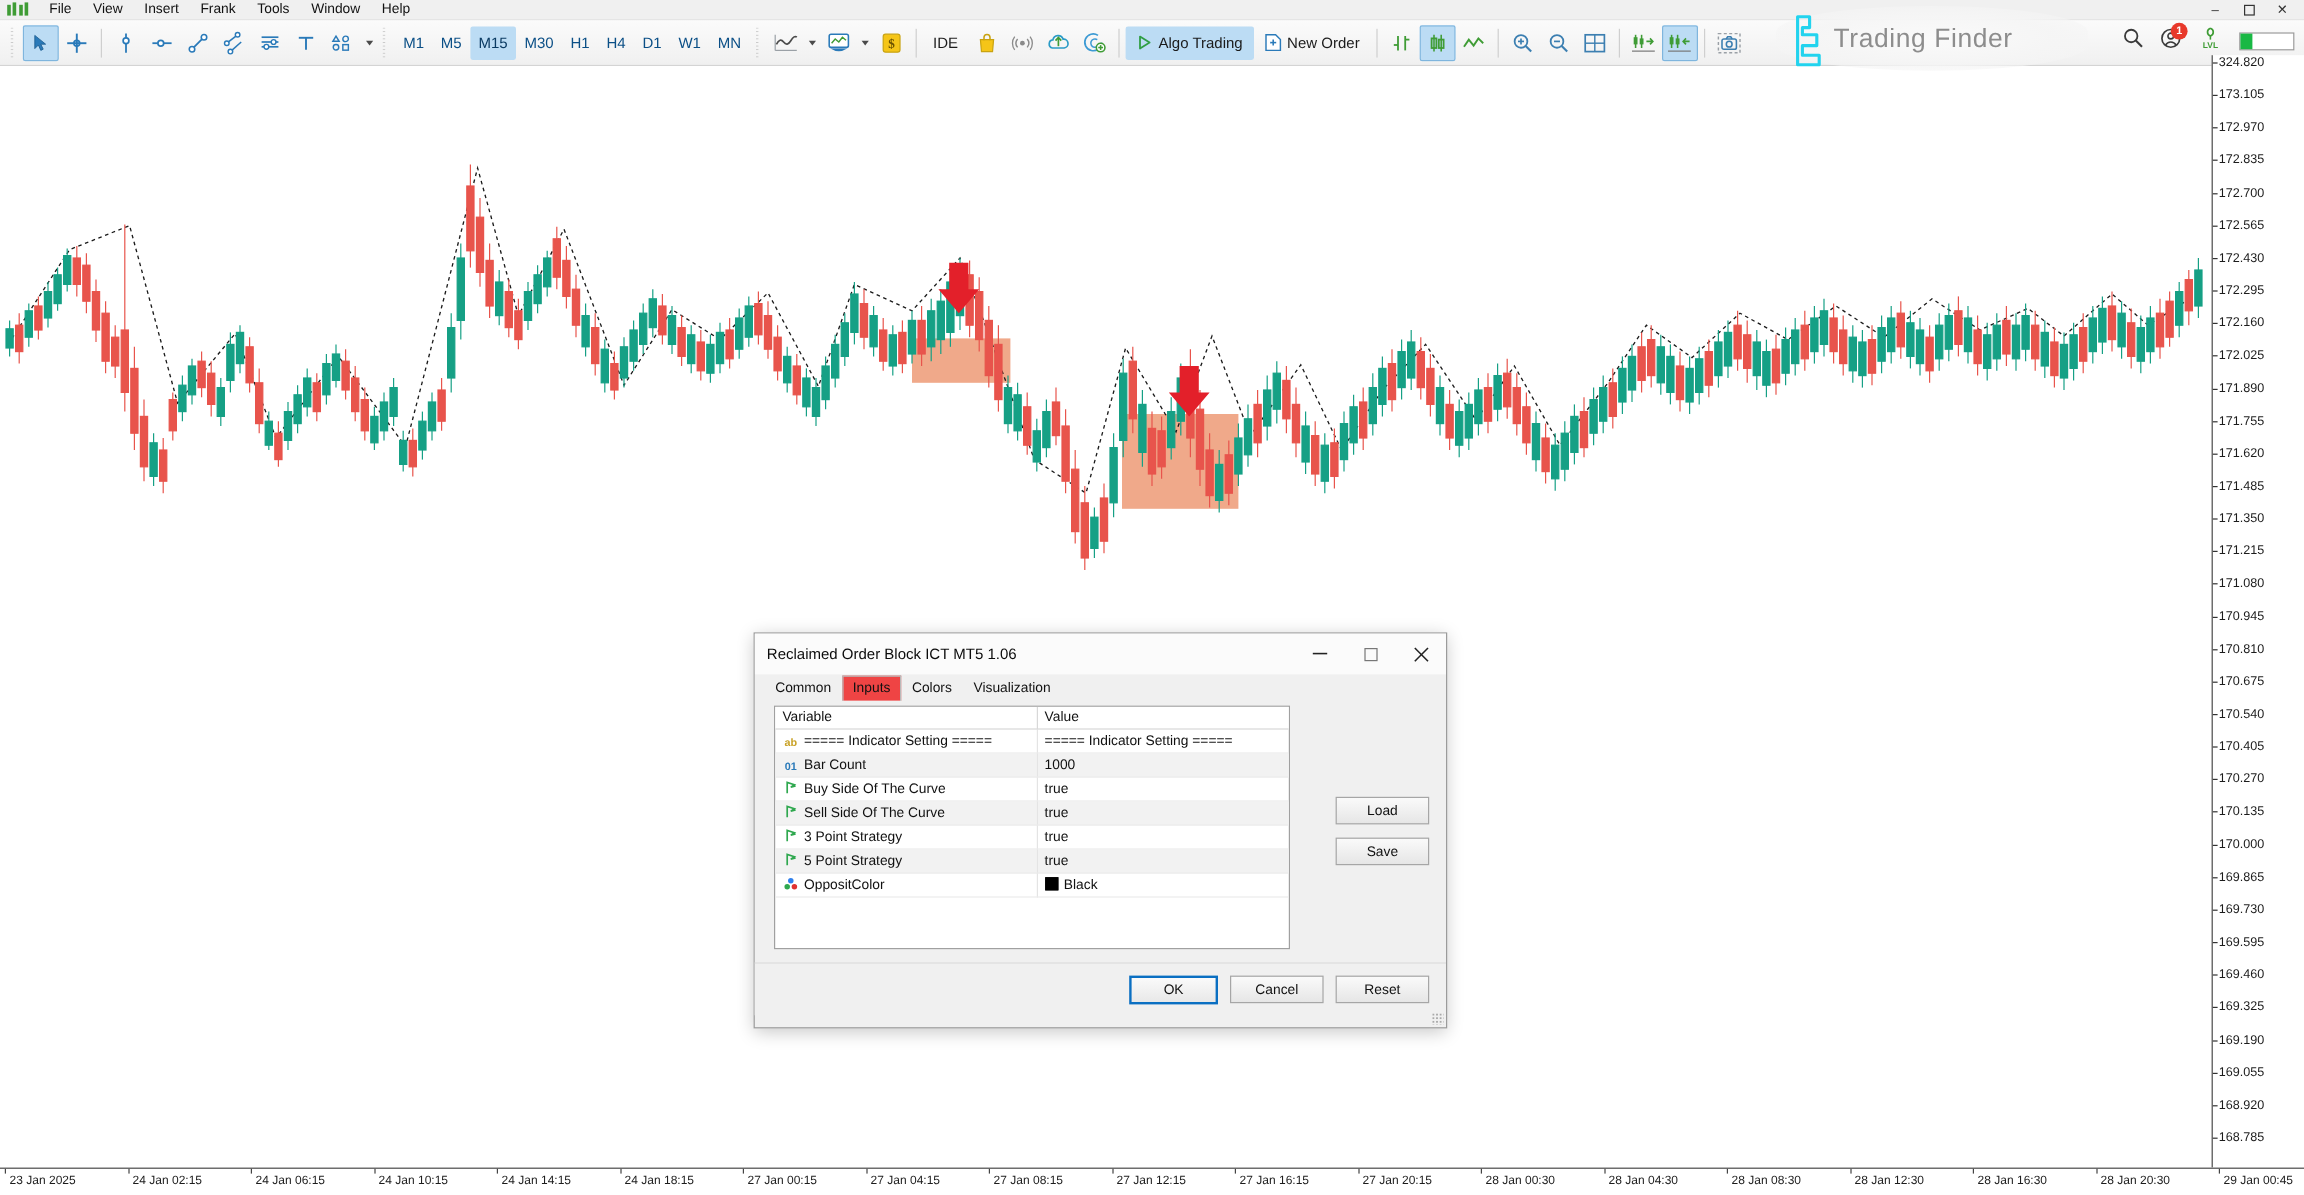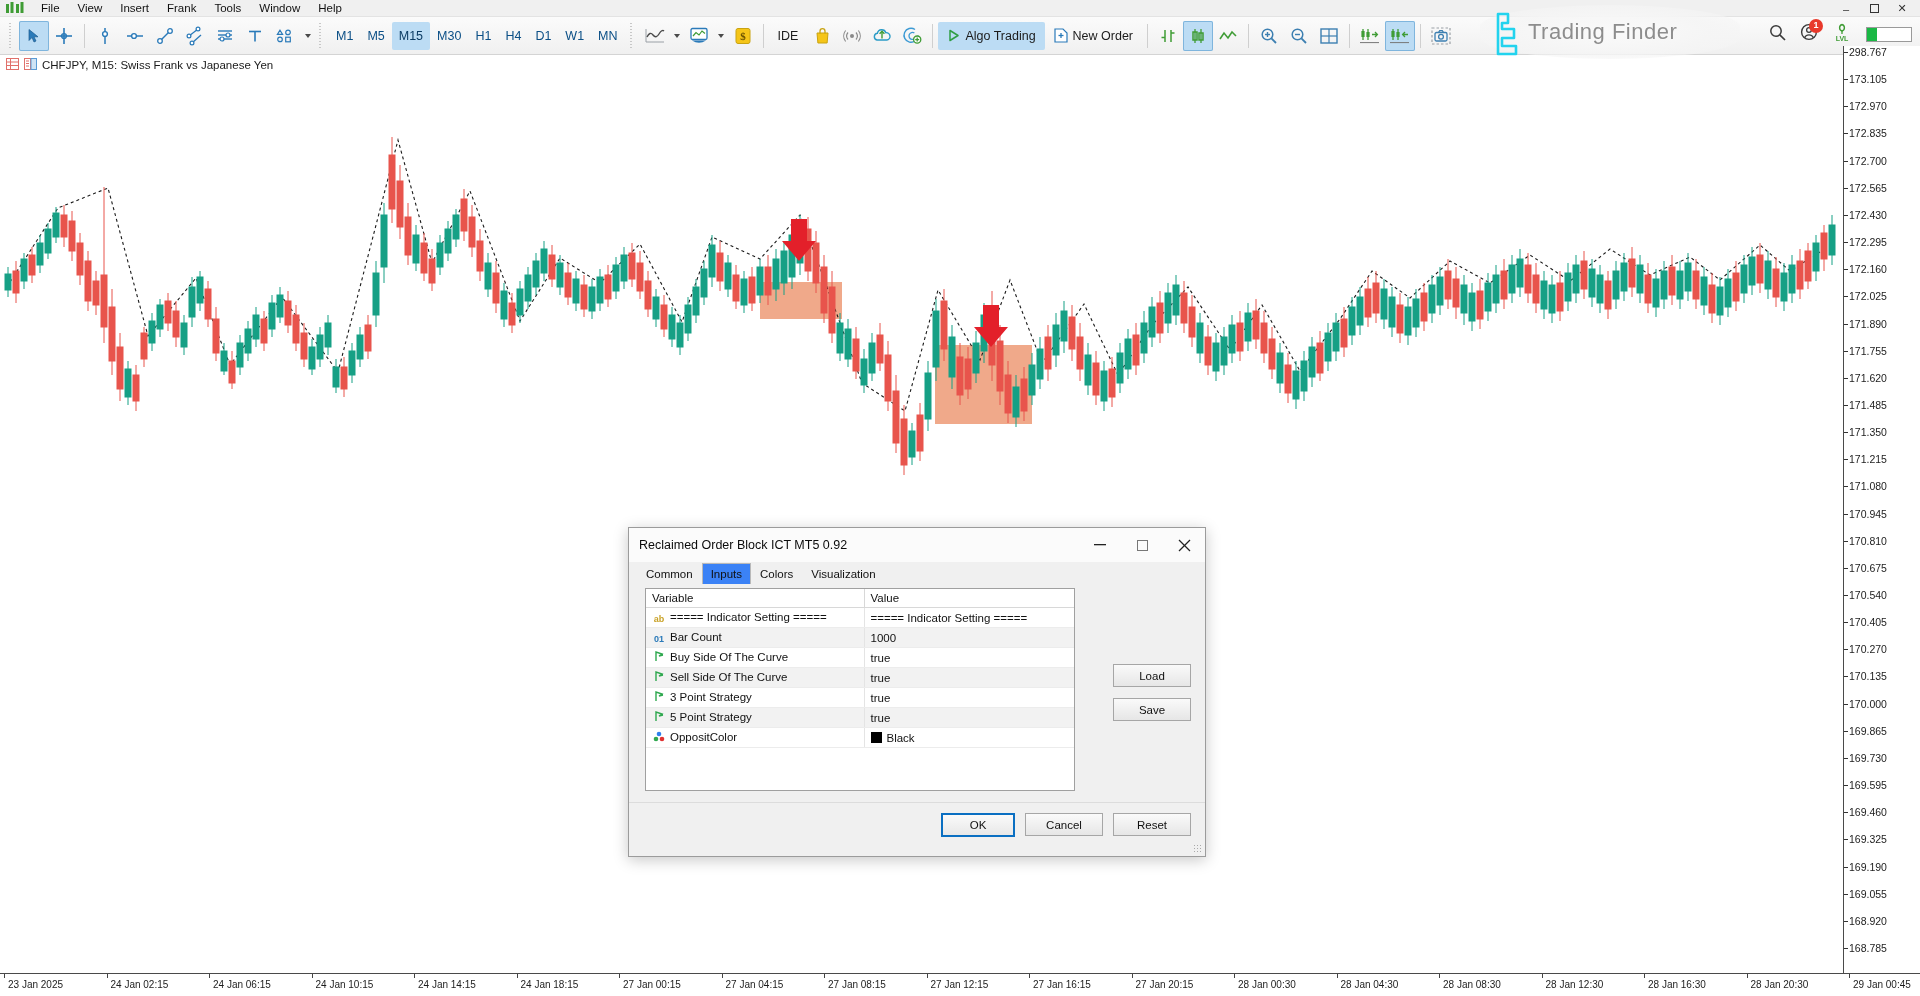--- a/index.html
+++ b/index.html
@@ -126,21 +126,21 @@
   }
   .dlg-title .t { font-size:12.5px; color:#0b0b0b; }
   .dlg-btns { position:absolute; right:0; top:0; height:34px; display:flex; }
   .dlg-btn { width:42px; height:34px; display:flex; align-items:center; justify-content:center; cursor:default; font-size:13px; color:#222;}
 
   .tabs { display:flex; align-items:flex-end; height:22px; padding-left:8px; gap:0; background:#f0f0f0; }
   .tab {
     padding:3px 8px 3px 8px; font-size:11.5px; color:#111;
     border:1px solid transparent; border-bottom:none; cursor:default; line-height:14px;
   }
-  .tab.active { background:#3b82f6; border-color:#b9b9b9; border-bottom:1px solid #fff; position:relative; top:1px;}
+  .tab.active { background:#ef4444; border-color:#b9b9b9; border-bottom:1px solid #fff; position:relative; top:1px;}
 
   .dlg-body { background:#f0f0f0; padding:0 10px; position:relative; height:262px; }
   .grid-panel {
     position:absolute; left:16px; top:4px; width:430px; height:203px;
     background:#fff; border:1px solid #a0a0a0; overflow:hidden;
   }
   table.vgrid { width:100%; border-collapse:collapse; font-size:11.5px; }
   table.vgrid th {
     text-align:left; font-weight:normal; padding:3px 6px;
     background:#fff; border-bottom:1px solid #d8d8d8; color:#111;
@@ -473,40 +473,20 @@
         <path d="M10 1.5 a3.4 3.4 0 0 1 0 6.5 a3.4 3.4 0 0 1 0 -6.5" fill="none" stroke="#3f9c35" stroke-width="1.4"></path>
         <line x1="10" y1="7.5" x2="10" y2="11" stroke="#3f9c35" stroke-width="1.3"></line>
         <text x="10" y="18" font-size="7" font-family="Liberation Sans, sans-serif" fill="#3f9c35" text-anchor="middle" font-weight="bold">LVL</text>
       </svg>
     </span>
     <span class="lvlbar">
         <i></i>
       </span>
   </div>
 
-  <div class="symbar">
-    <span>
-      <svg width="13" height="12" viewBox="0 0 13 12">
-          <rect x="0.5" y="0.5" width="12" height="11" fill="#fff" stroke="#e0706a" stroke-width="1"></rect>
-          <line x1="4.5" y1="0.5" x2="4.5" y2="11.5" stroke="#e0706a"></line>
-          <line x1="0.5" y1="4" x2="12.5" y2="4" stroke="#e0706a"></line>
-          <line x1="0.5" y1="7.5" x2="12.5" y2="7.5" stroke="#e0706a"></line>
-        </svg>
-    </span>
-    <span>
-      <svg width="13" height="12" viewBox="0 0 13 12">
-          <rect x="0.5" y="0.5" width="6" height="11" fill="#fff" stroke="#e0706a" stroke-width="1"></rect>
-          <rect x="7" y="0.5" width="5.5" height="11" fill="#cfe4f5" stroke="#5a9bd5" stroke-width="1"></rect>
-          <line x1="2" y1="3" x2="5" y2="3" stroke="#e0706a"></line>
-          <line x1="2" y1="5.5" x2="5" y2="5.5" stroke="#e0706a"></line>
-          <line x1="2" y1="8" x2="5" y2="8" stroke="#e0706a"></line>
-        </svg>
-    </span>
-    <span>CHFJPY, M15:  Swiss Frank vs Japanese Yen</span>
-  </div>
 
   <div class="chart-wrap">
     <svg class="chart-svg" width="1843" height="898" viewBox="0 0 1843 898">
 
       <g>
         <rect x="760" y="207" width="82" height="37" fill="#efa484" fill-opacity="0.95"></rect>
         <rect x="935" y="270" width="97" height="79" fill="#efa484" fill-opacity="0.95"></rect>
       </g>
 
       <polyline fill="none" stroke="#1a1a1a" stroke-width="1.1" stroke-dasharray="3 3" points="10,207 58,133 108,113 148,261 196,203 230,290 282,222 338,297 398,65 432,188 470,116 520,246 560,183 600,208 640,169 682,247 712,162 760,184 800,140 820,193 862,308 905,336 938,215 980,285 1010,205 1042,288 1084,229 1118,300 1152,250 1188,212 1230,275 1262,230 1300,296 1340,244 1372,196 1410,223 1450,186 1490,208 1530,180 1570,206 1610,174 1650,200 1690,182 1720,205 1760,170 1790,196 1820,177"></polyline>
@@ -1432,21 +1412,21 @@
 
       <g fill="#e3202a">
         <path d="M791 144 h16 v22 h9 l-17 20 l-17 -20 h9 Z"></path>
         <path d="M983 230 h16 v22 h9 l-17 20 l-17 -20 h9 Z"></path>
       </g>
     </svg>
   </div>
 
   <div class="pricescale" id="pricescale">
       <span class="ptick" style="top: 6px;"></span>
-      <span class="pl" style="top: 6px;">298.767</span>
+      <span class="pl" style="top: 6px;">324.820</span>
       <span class="ptick" style="top: 33.15px;"></span>
       <span class="pl" style="top: 33.15px;">173.105</span>
       <span class="ptick" style="top: 60.3px;"></span>
       <span class="pl" style="top: 60.3px;">172.970</span>
       <span class="ptick" style="top: 87.45px;"></span>
       <span class="pl" style="top: 87.45px;">172.835</span>
       <span class="ptick" style="top: 114.6px;"></span>
       <span class="pl" style="top: 114.6px;">172.700</span>
       <span class="ptick" style="top: 141.75px;"></span>
       <span class="pl" style="top: 141.75px;">172.565</span>
@@ -1551,21 +1531,21 @@
 
   <div class="watermark">
     <svg width="34" height="40" viewBox="0 0 34 40">
       <path d="M4 2 h10 v9 h-6 v6 h12 v9 h-12 v8 h14 v8 h-18 Z" fill="none" stroke="#22d3ee" stroke-width="2.6" stroke-linejoin="round"></path>
     </svg>
     <span class="wm-text">Trading Finder</span>
   </div>
 
   <div class="dialog">
     <div class="dlg-title">
-      <span class="t">Reclaimed Order Block ICT MT5 0.92</span>
+      <span class="t">Reclaimed Order Block ICT MT5 1.06</span>
       <div class="dlg-btns">
         <span class="dlg-btn">
           <svg width="12" height="2" viewBox="0 0 12 2">
               <rect width="12" height="1.3" fill="#222"></rect>
             </svg>
         </span>
         <span class="dlg-btn">
           <svg width="11" height="11" viewBox="0 0 11 11">
               <rect x="0.5" y="0.5" width="10" height="10" fill="none" stroke="#777"></rect>
             </svg>

